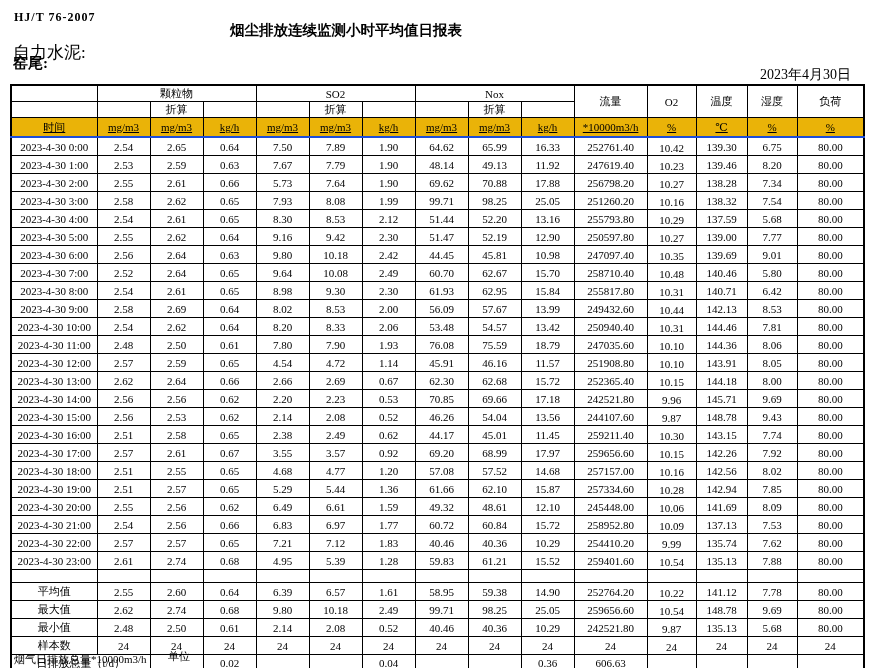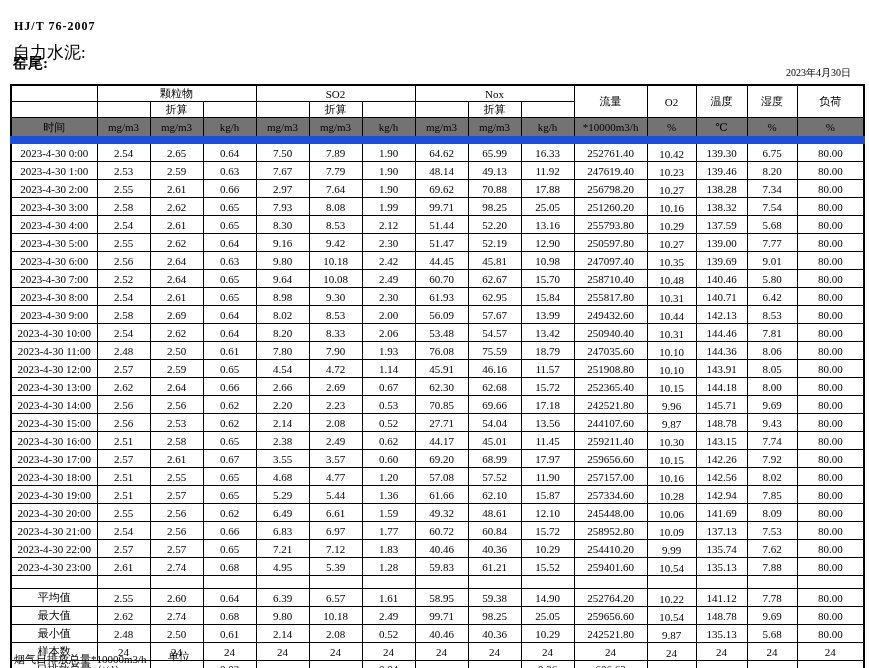--- a/index.html
+++ b/index.html
@@ -1,49 +1,50 @@
 <!DOCTYPE html>
 <html><head>
 <meta charset="utf-8">
 <style>
   html,body { margin:0; padding:0; background:#fff; }
   .page {
     position:relative; width:869px; height:668px; background:#ffffff;
     font-family:"Liberation Serif","DejaVu Serif",serif; color:#000; overflow:hidden;
   }
-  .doc-code { position:absolute; top:19px; left:14px; font-weight:bold; font-size:12px; letter-spacing:1px; }
+  .doc-code { position:absolute; top:10px; left:14px; font-weight:bold; font-size:12px; letter-spacing:1px; }
   .title    { position:absolute; top:21px; left:0; width:692px; text-align:center; font-weight:bold; font-size:14.5px; }
   .company  { position:absolute; top:41px; left:13px; font-weight:normal; font-size:17px; }
   .site     { position:absolute; top:54px; left:13px; font-weight:bold; font-size:15px; }
-  .date     { position:absolute; top:66px; right:18px; font-size:10px;margin-left:48px; }
+  .date     { position:absolute; top:66px; right:18px; font-size:14px;margin-left:48px; }
 
   table.report {
     position:absolute; top:84px; left:10px; width:853px;
     border-collapse:collapse; table-layout:fixed; font-size:11px;
     border:2px solid #000;
   }
   table.report th, table.report td {
     border:1px solid #000; text-align:center; vertical-align:middle;
     padding:0; height:16px; font-weight:normal; overflow:hidden; white-space:nowrap;
   }
   tr.h1 th, tr.h2 th { height:15px; }
-  tr.h3 th { background:#737373; height:18px; border-bottom:8px solid #1d4ed8; }
+  tr.h3 th { background:#eab308; height:18px; border-bottom:2px solid #1d4ed8;text-decoration:underline; }
   tbody td.o2 { vertical-align:bottom; padding-bottom:1px; }
   tr.spacer td { height:12px; }
   td.summary-label { font-weight:normal; }
   td.daily-label { text-align:left; padding-left:3px; }
   .f1  { position:absolute; top:652px; left:14px; font-size:11px; }
   .f2a { position:absolute; top:649px; left:14px; font-size:11px;margin-top:37px; }
   .f2b { position:absolute; top:649px; left:168px; font-size:11px; }
 </style>
 </head>
 <body>
 
 <div class="page">
   <div class="doc-code">HJ/T  76-2007</div>
+  <div class="title">烟尘排放连续监测小时平均值日报表</div>
   <div class="company">自力水泥:</div>
   <div class="site">窑尾:</div>
   <div class="date">2023年4月30日</div>
 
   <table class="report">
     <colgroup>
       <col style="width:86px">
         <col style="width:53px">
         <col style="width:53px">
         <col style="width:53px">
@@ -134,21 +135,21 @@
           <td class="o2">10.23</td>
           <td>139.46</td>
           <td>8.20</td>
           <td>80.00</td>
         </tr>
         <tr>
           <td>2023-4-30 2:00</td>
           <td>2.55</td>
           <td>2.61</td>
           <td>0.66</td>
-          <td>2.97</td>
+          <td>5.73</td>
           <td>7.64</td>
           <td>1.90</td>
           <td>69.62</td>
           <td>70.88</td>
           <td>17.88</td>
           <td>256798.20</td>
           <td class="o2">10.27</td>
           <td>138.28</td>
           <td>7.34</td>
           <td>80.00</td>
@@ -358,21 +359,21 @@
           <td>80.00</td>
         </tr>
         <tr>
           <td>2023-4-30 15:00</td>
           <td>2.56</td>
           <td>2.53</td>
           <td>0.62</td>
           <td>2.14</td>
           <td>2.08</td>
           <td>0.52</td>
-          <td>27.71</td>
+          <td>46.26</td>
           <td>54.04</td>
           <td>13.56</td>
           <td>244107.60</td>
           <td class="o2">9.87</td>
           <td>148.78</td>
           <td>9.43</td>
           <td>80.00</td>
         </tr>
         <tr>
           <td>2023-4-30 16:00</td>
@@ -391,41 +392,41 @@
           <td>7.74</td>
           <td>80.00</td>
         </tr>
         <tr>
           <td>2023-4-30 17:00</td>
           <td>2.57</td>
           <td>2.61</td>
           <td>0.67</td>
           <td>3.55</td>
           <td>3.57</td>
-          <td>0.60</td>
+          <td>0.92</td>
           <td>69.20</td>
           <td>68.99</td>
           <td>17.97</td>
           <td>259656.60</td>
           <td class="o2">10.15</td>
           <td>142.26</td>
           <td>7.92</td>
           <td>80.00</td>
         </tr>
         <tr>
           <td>2023-4-30 18:00</td>
           <td>2.51</td>
           <td>2.55</td>
           <td>0.65</td>
           <td>4.68</td>
           <td>4.77</td>
           <td>1.20</td>
           <td>57.08</td>
           <td>57.52</td>
-          <td>11.90</td>
+          <td>14.68</td>
           <td>257157.00</td>
           <td class="o2">10.16</td>
           <td>142.56</td>
           <td>8.02</td>
           <td>80.00</td>
         </tr>
         <tr>
           <td>2023-4-30 19:00</td>
           <td>2.51</td>
           <td>2.57</td>

